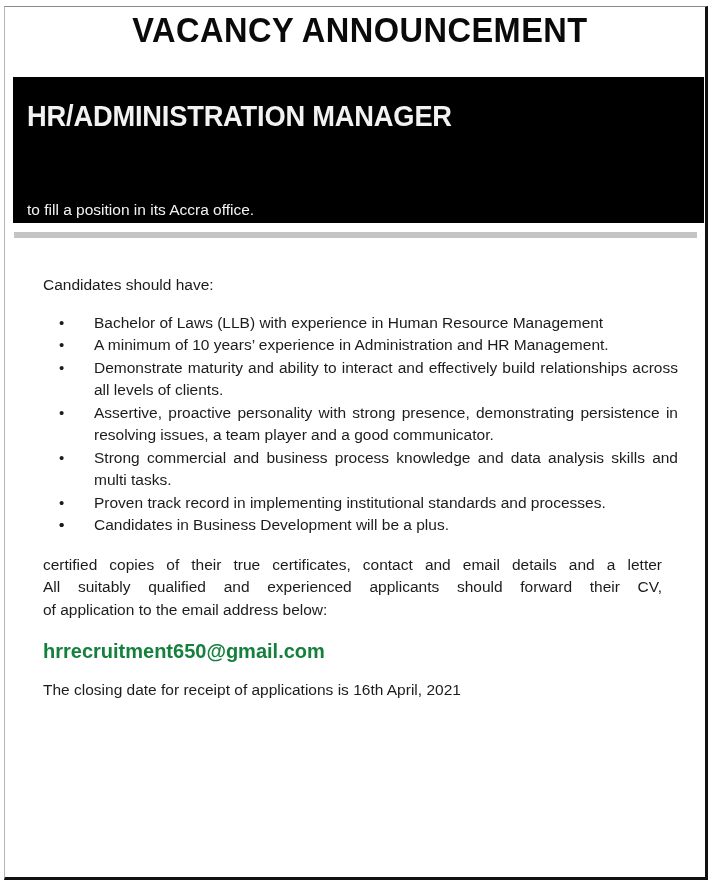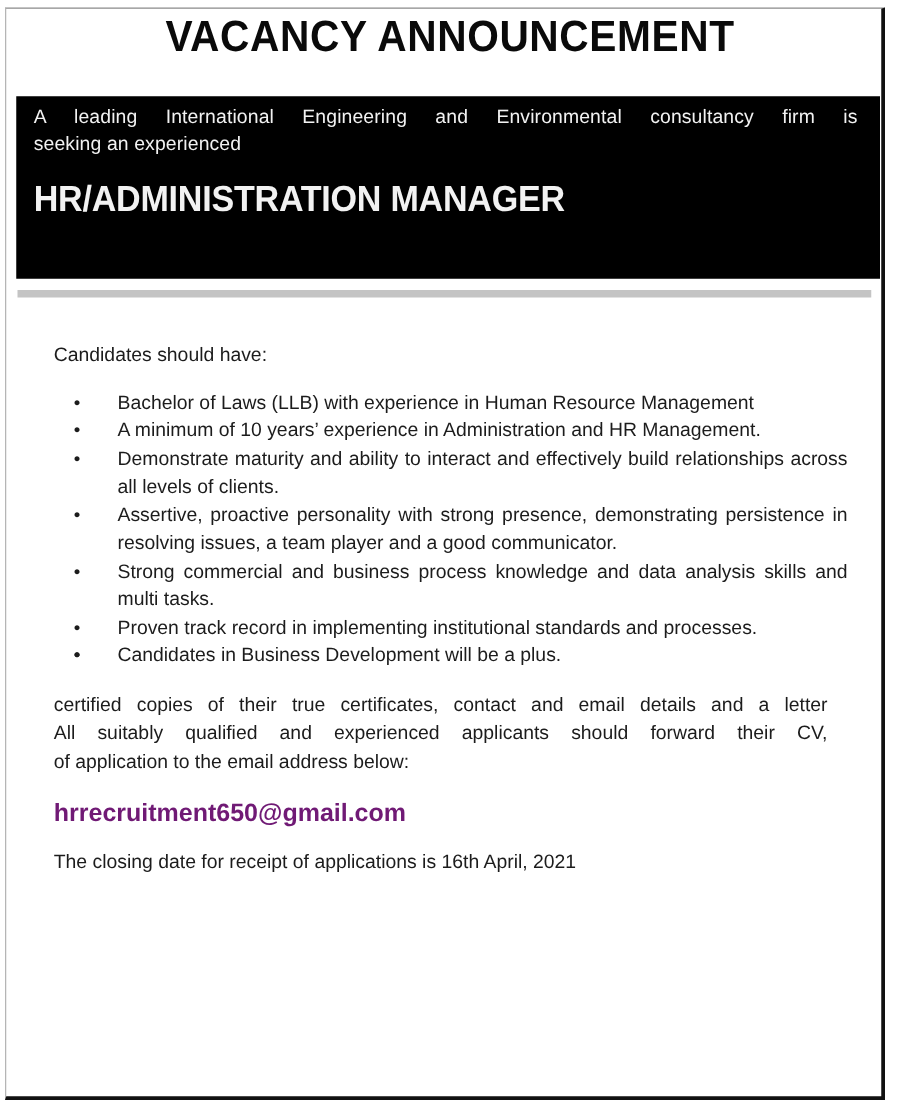--- a/index.html
+++ b/index.html
@@ -25,37 +25,34 @@
   .body { position: absolute; left: 27px; top: 258px; width: 651px; font-size: 15.5px;
           line-height: 22.5px; color: #1c1c1c; }
   .body p { margin: 16px; }
   .lead { margin-bottom: 15px !important; }
   ul.reqs { list-style: none; margin: 0; padding: 0; }
   ul.reqs li { position: relative; padding-left: 67px; text-align: justify;
                text-align-last: left; }
   ul.reqs li .bullet { position: absolute; left: 32px; top: 0; font-size: 15px; }
   .apply { margin-top: 17px !important; text-align: justify; }
   .apply .full { display: block; text-align: justify; text-align-last: justify; }
-  .email { font-size: 20px; font-weight: bold; margin-top: 19px !important; color: #701a75; }
+  .email { font-size: 20px; font-weight: bold; margin-top: 19px !important; color: #15803d; }
   .note { margin-top: 17px !important; }
   .closing { margin-top: 16px !important; }
 </style>
 </head>
 <body>
 
 <div class="frame"></div>
 
 <div class="title">VACANCY ANNOUNCEMENT</div>
 
 <div class="banner">
-  <div class="intro">
-    <span class="l1">A leading International Engineering and Environmental consultancy firm is</span>
-    <span>seeking an experienced</span>
-  </div>
   <div class="role">HR/ADMINISTRATION MANAGER</div>
+  <div class="location">to fill a position in its Accra office.</div>
 </div>
 
 <div class="divider"></div>
 
 <div class="body">
   <p class="lead">Candidates should have:</p>
   <ul class="reqs">
     <li><span class="bullet">•</span><span>Bachelor of Laws (LLB) with experience in Human Resource Management</span></li>
     <li><span class="bullet">•</span><span>A minimum of 10 years’ experience in Administration and HR Management.</span></li>
     <li><span class="bullet">•</span><span>Demonstrate maturity and ability to interact and effectively build relationships across all levels of clients.</span></li>

